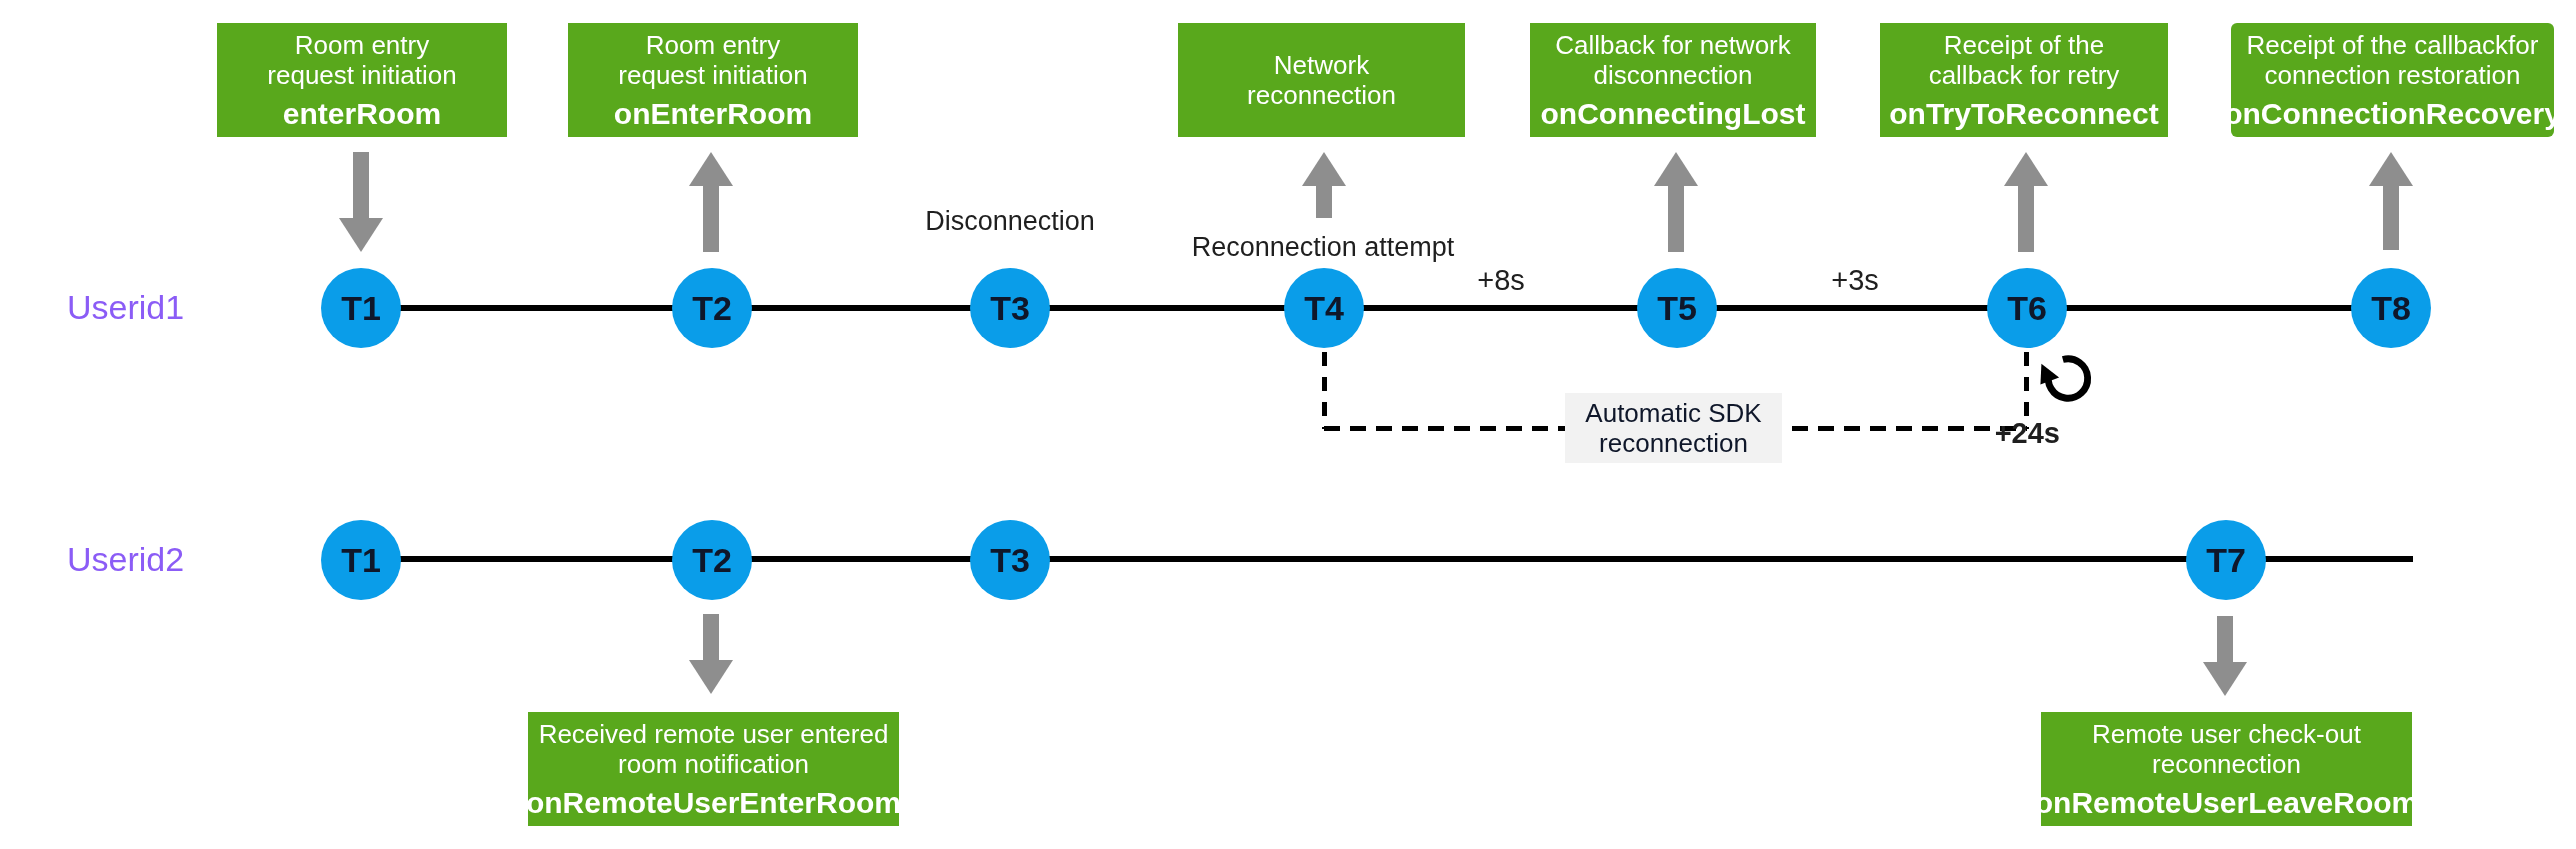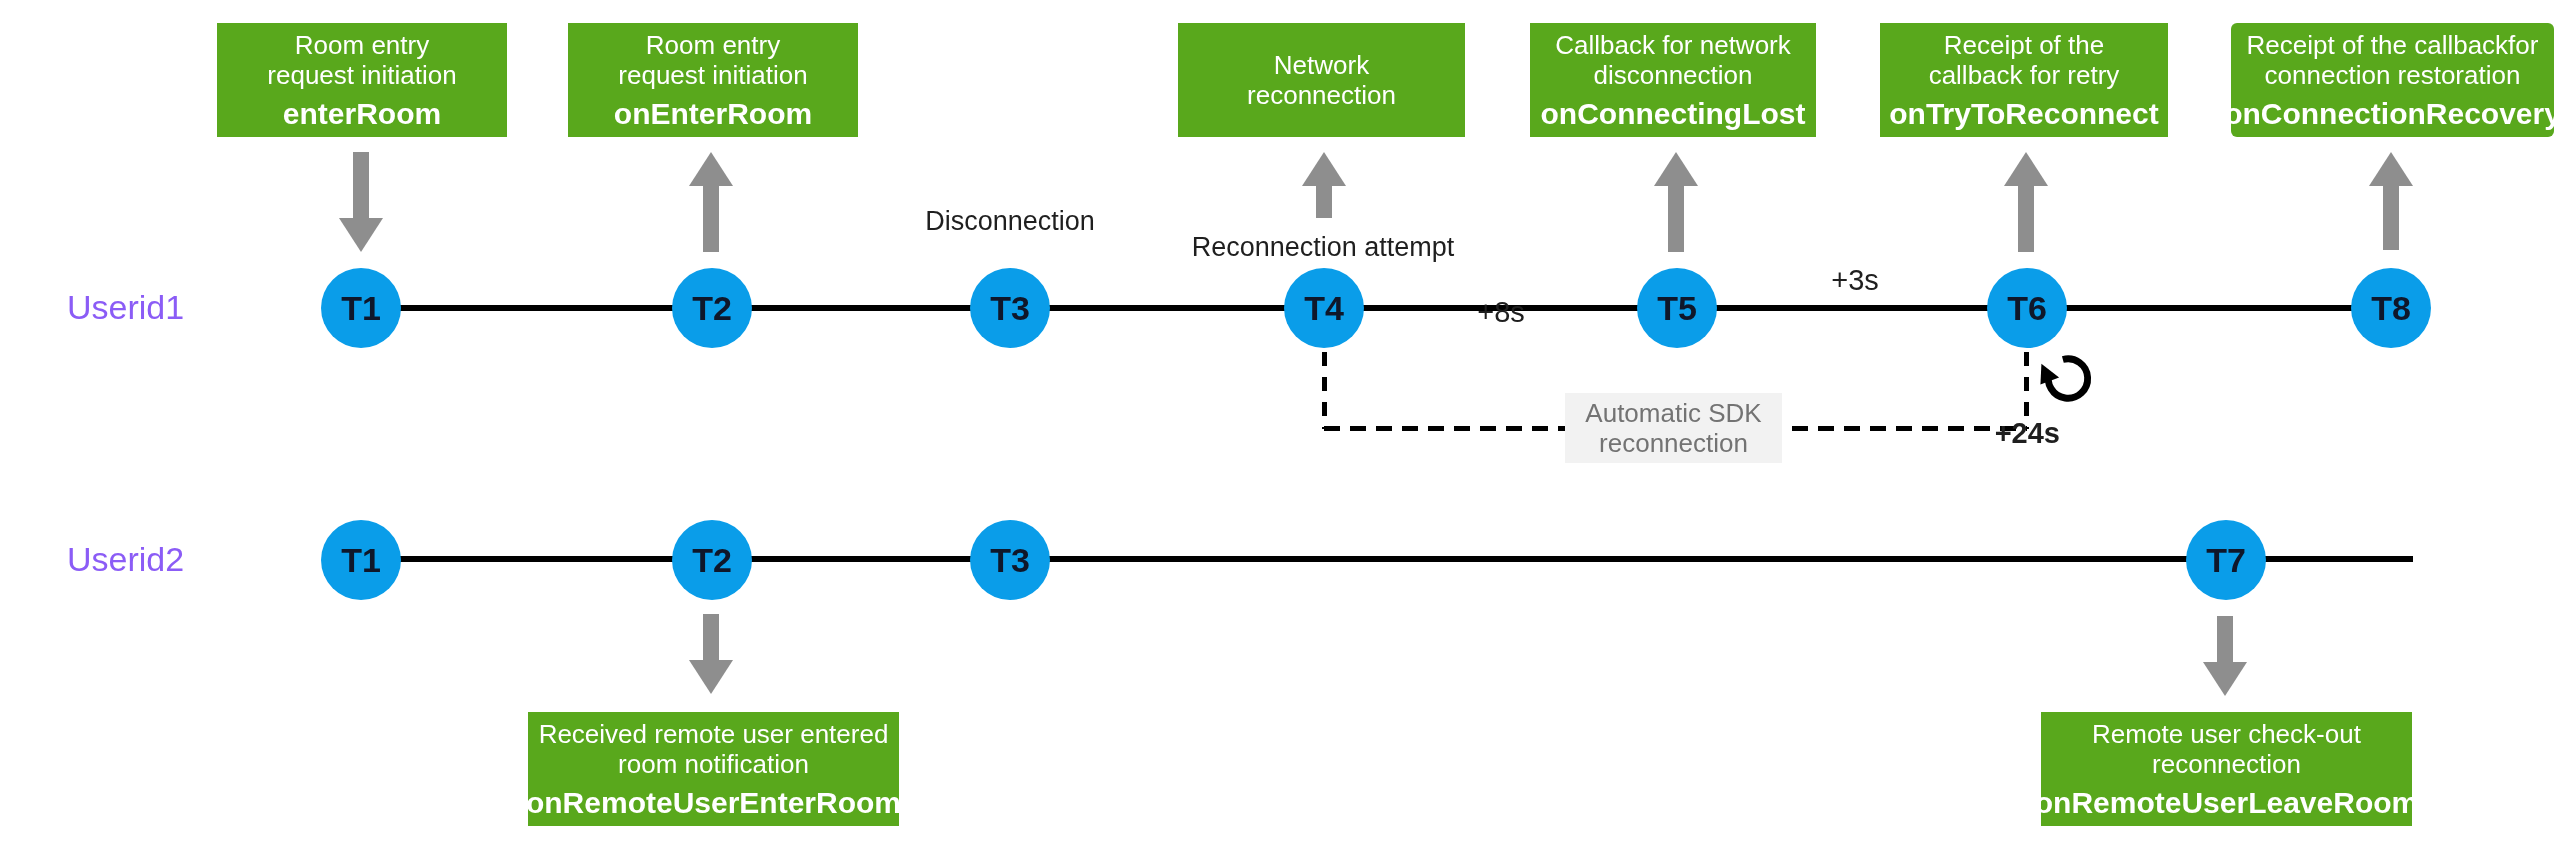--- a/index.html
+++ b/index.html
@@ -45,21 +45,21 @@
   
   .dash-h{position:absolute;height:4.8px;z-index:1;
     background:repeating-linear-gradient(90deg,#000 0 16px,transparent 16px 26px);}
   .dash-v{position:absolute;width:4.8px;z-index:1;
     background:repeating-linear-gradient(180deg,#000 0 14.4px,transparent 14.4px 25px);}
   
   .gray-note{
     position:absolute;left:1565px;top:393px;width:217px;height:70px;
     background:#f2f2f2;z-index:4;
     display:flex;flex-direction:column;align-items:center;justify-content:center;
-    font-size:26px;line-height:30px;color:#737373;text-align:center;
+    font-size:26px;line-height:30px;color:#0f172a;text-align:center;
   }
   
   .note{position:absolute;color:#1f1f1f;text-align:center;z-index:2;}
   .n34{font-size:27px;line-height:30px;}
   .n36{font-size:29px;line-height:32px;}
 </style>
 </head>
 <body>
 
 <div id="canvas">
@@ -117,21 +117,21 @@
     <div class="shaft" style="height:66px;"></div>
     <div class="head"></div>
   </div>
   <div class="arrow up" style="left:2369px;top:152px;height:98px;">
     <div class="shaft" style="height:64px;"></div>
     <div class="head"></div>
   </div>
 
   <div class="note n34" style="left:890px;top:206px;width:240px;">Disconnection</div>
   <div class="note n34" style="left:1163px;top:232px;width:320px;">Reconnection attempt</div>
-  <div class="note n36" style="left:1453px;top:264px;width:96px;margin-top:32px;">+8s</div>
+  <div class="note n36" style="left:1453px;top:264px;width:96px;">+8s</div>
   <div class="note n36" style="left:1807px;top:264px;width:96px;">+3s</div>
 
   <div class="tp" style="left:321px;top:268px;">T1</div>
   <div class="tp" style="left:672px;top:268px;">T2</div>
   <div class="tp" style="left:970px;top:268px;">T3</div>
   <div class="tp" style="left:1284px;top:268px;">T4</div>
   <div class="tp" style="left:1637px;top:268px;">T5</div>
   <div class="tp" style="left:1987px;top:268px;">T6</div>
   <div class="tp" style="left:2351px;top:268px;">T8</div>
 

